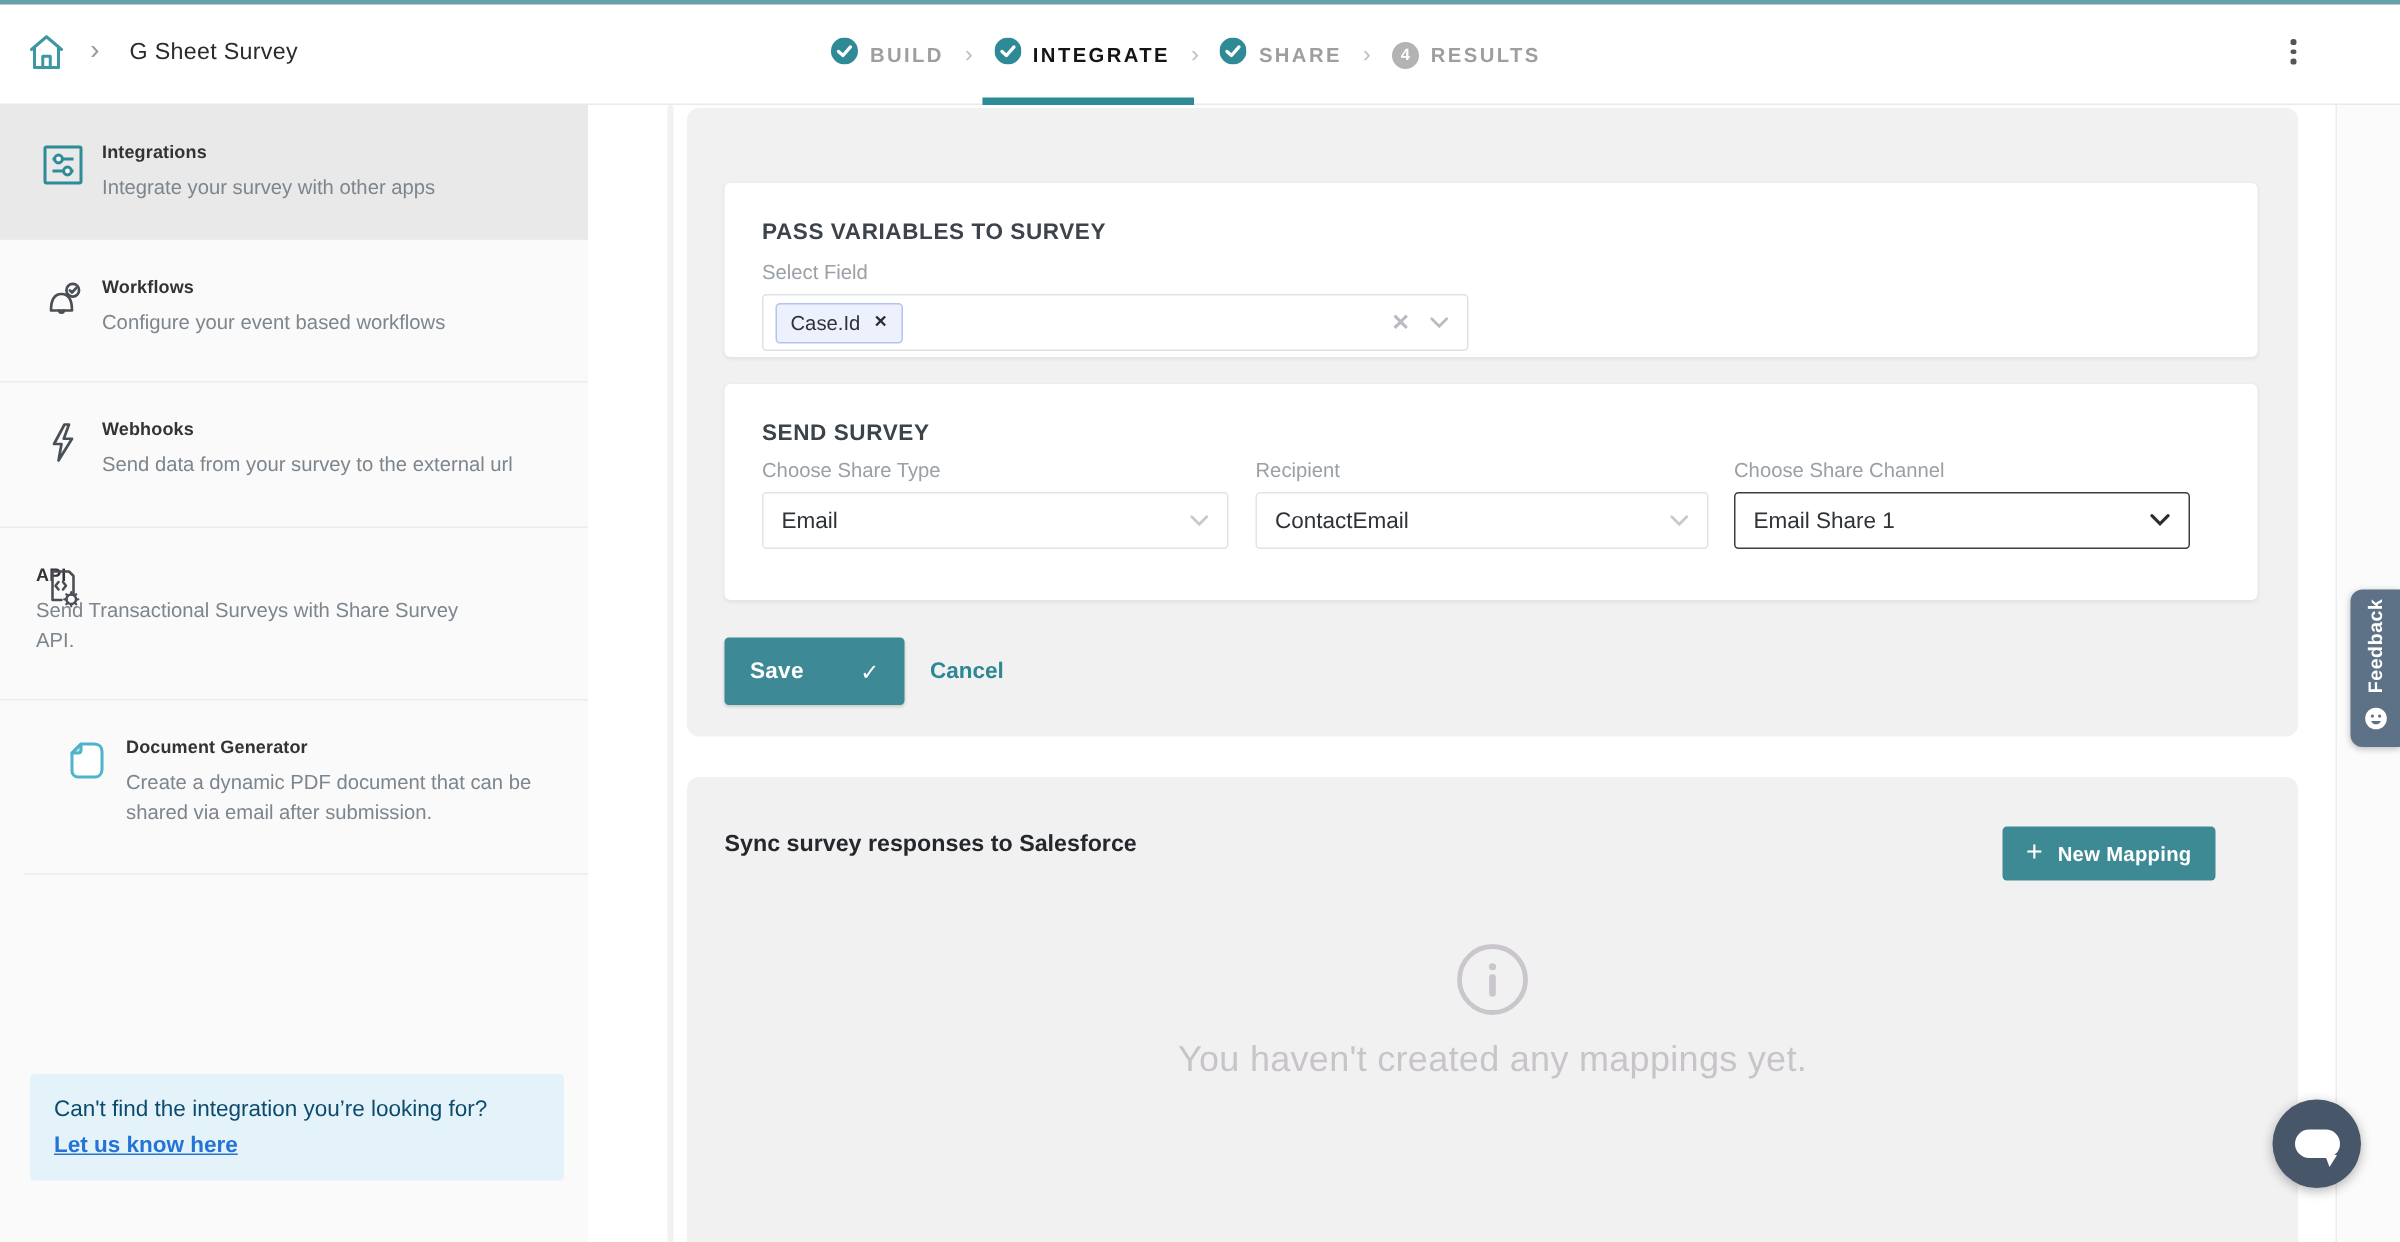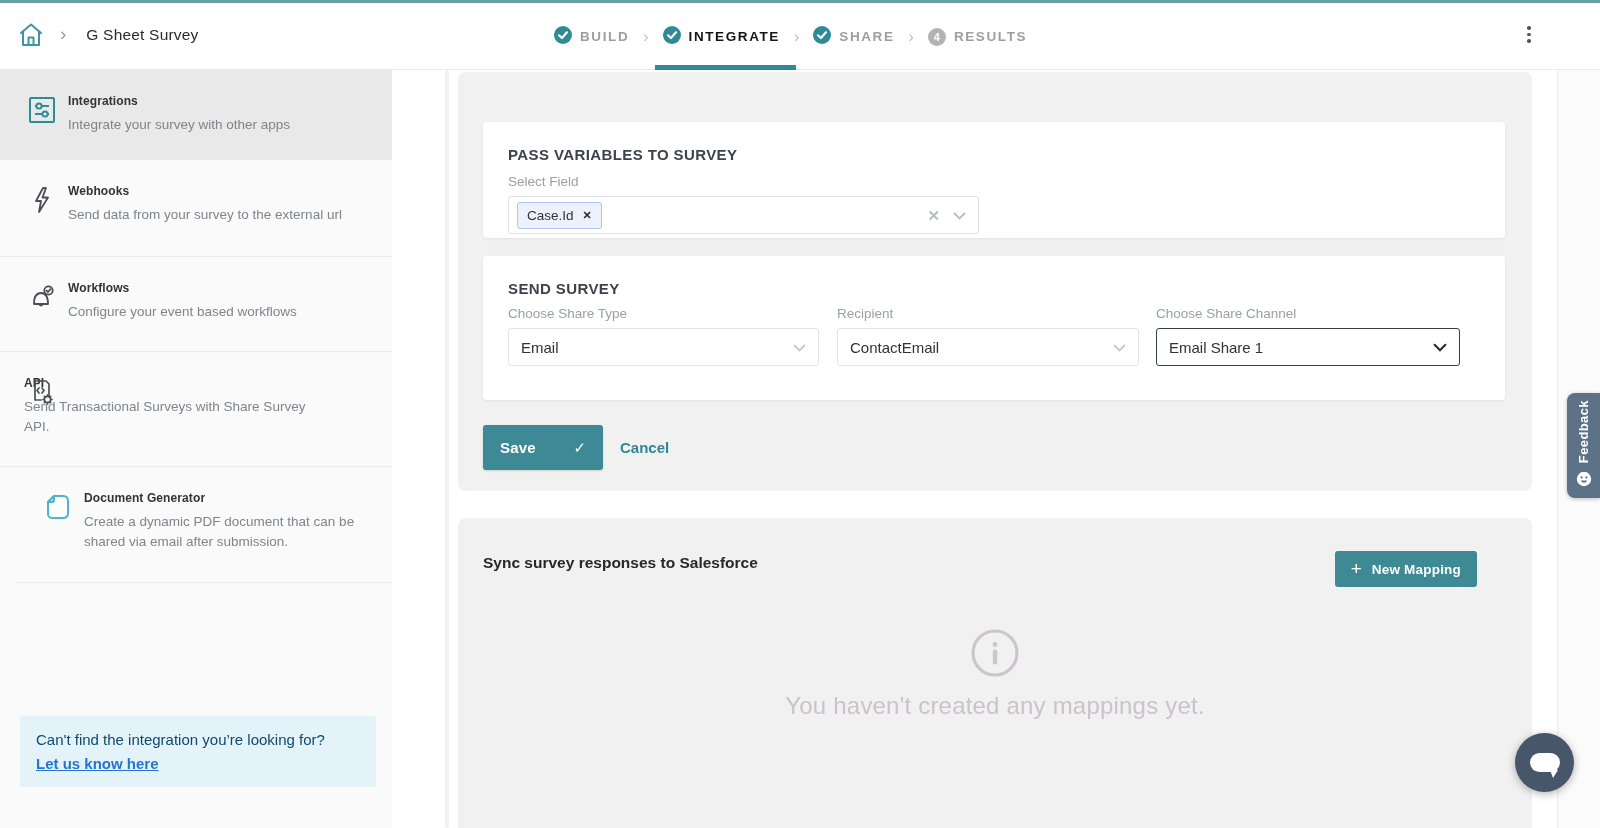--- a/index.html
+++ b/index.html
@@ -182,41 +182,41 @@
           <line x1="9" y1="12" x2="23" y2="12"></line>
             <circle cx="13" cy="12" r="2.6" fill="#fafafa"></circle>
           <line x1="9" y1="20" x2="23" y2="20"></line>
             <circle cx="19" cy="20" r="2.6" fill="#fafafa"></circle>
         </svg>
       </span>
       <div class="s-title">Integrations</div>
       <div class="s-sub">Integrate your survey with other apps</div>
     </div>
 
-    <div class="side-item h-webhooks">
-      <span class="s-icon">
-        <svg width="32" height="32" viewBox="0 0 32 32" fill="none" stroke="#4a4f55" stroke-width="1.8" stroke-linejoin="round">
-          <path d="M17 4 L10 17 H15 L13 28 L22 13.5 H16.5 L20 4 Z"></path>
-        </svg>
-      </span>
-      <div class="s-title">Webhooks</div>
-      <div class="s-sub">Send data from your survey to the external url</div>
-    </div>
-
     <div class="side-item h-workflows">
       <span class="s-icon">
         <svg width="32" height="32" viewBox="0 0 32 32" fill="none" stroke="#4a4f55" stroke-width="1.8" stroke-linecap="round" stroke-linejoin="round">
           <path d="M8 23 c0-7 2-11 7-11 s7 4 7 11 Z"></path>
           <path d="M13.5 23 c0 2 3 2 3 0"></path>
           <circle cx="22.5" cy="9.5" r="4.2" fill="#fafafa"></circle>
           <polyline points="20.6,9.6 22,11 24.6,8.2"></polyline>
         </svg>
       </span>
       <div class="s-title">Workflows</div>
       <div class="s-sub">Configure your event based workflows</div>
+    </div>
+
+    <div class="side-item h-webhooks">
+      <span class="s-icon">
+        <svg width="32" height="32" viewBox="0 0 32 32" fill="none" stroke="#4a4f55" stroke-width="1.8" stroke-linejoin="round">
+          <path d="M17 4 L10 17 H15 L13 28 L22 13.5 H16.5 L20 4 Z"></path>
+        </svg>
+      </span>
+      <div class="s-title">Webhooks</div>
+      <div class="s-sub">Send data from your survey to the external url</div>
     </div>
 
     <div class="side-item h-api">
       <span class="s-icon">
         <svg width="32" height="32" viewBox="0 0 32 32" fill="none" stroke="#4a4f55" stroke-width="1.7" stroke-linecap="round" stroke-linejoin="round">
           <path d="M9 5 H20 L23 8 V20"></path>
           <path d="M9 5 V24 H15"></path>
           <polyline points="13,12 11,14.5 13,17"></polyline>
           <polyline points="16,12 18,14.5 16,17"></polyline>
           <circle cx="21.5" cy="23.5" r="3.2"></circle>

